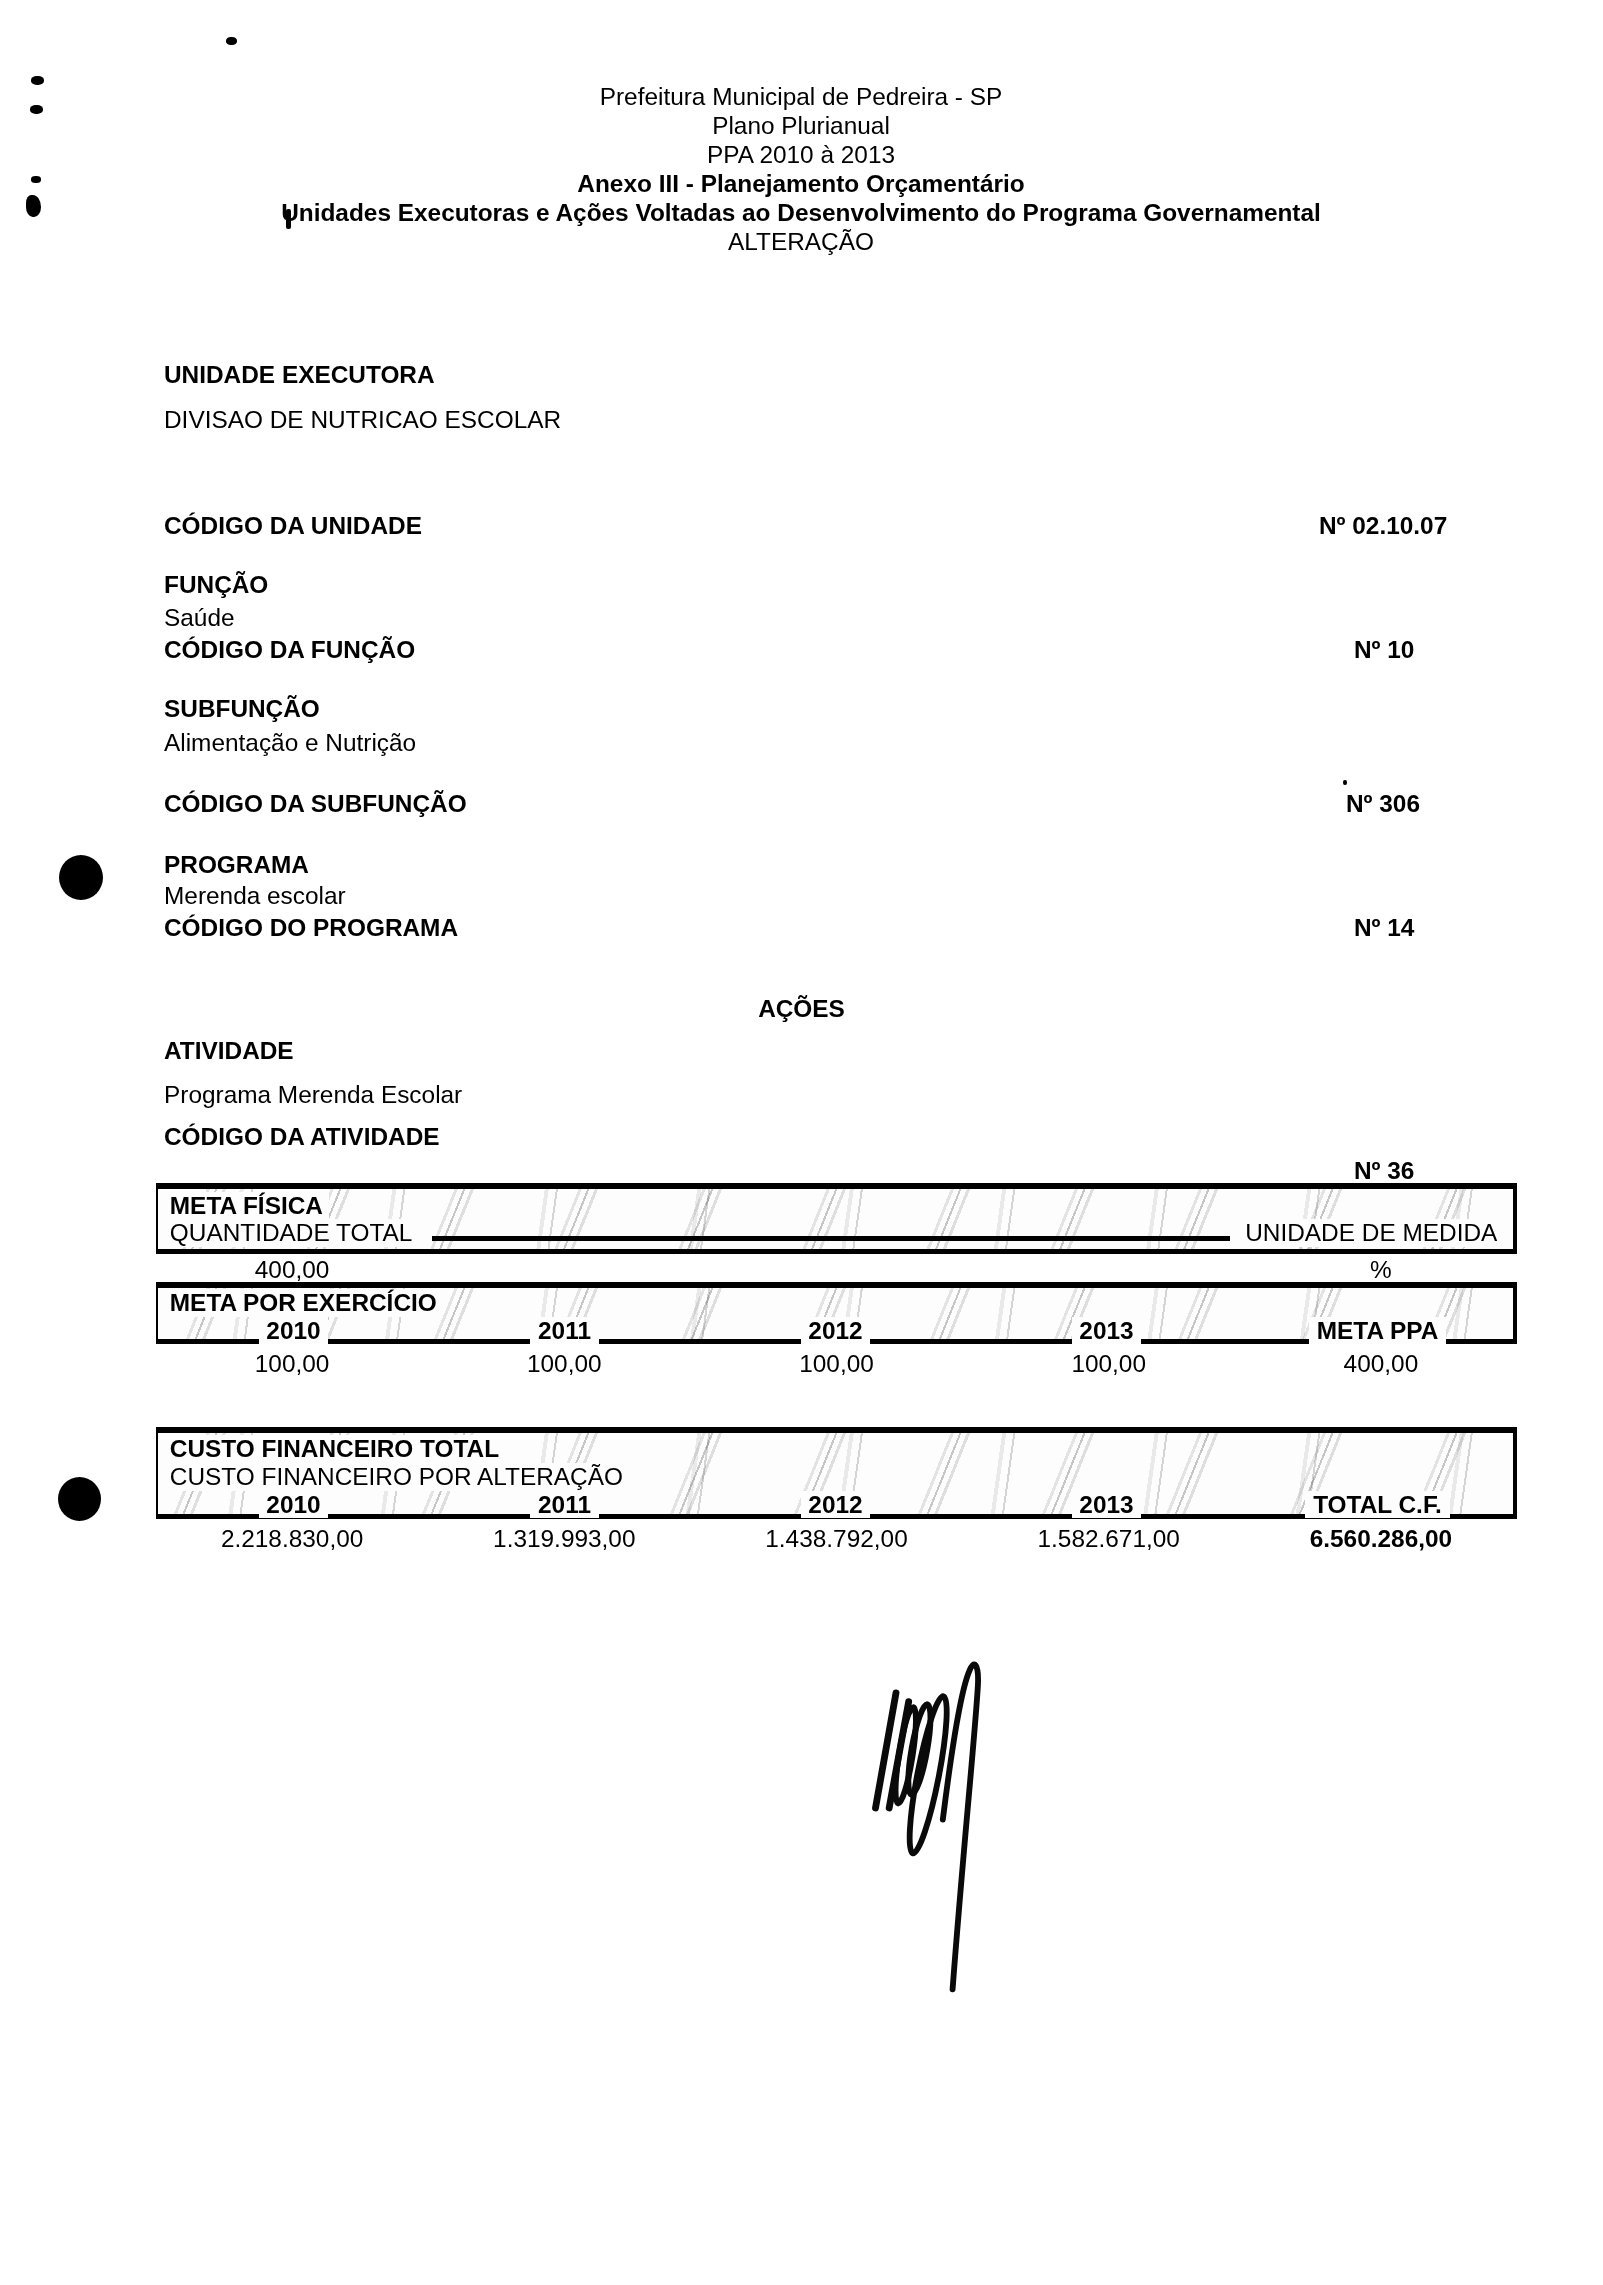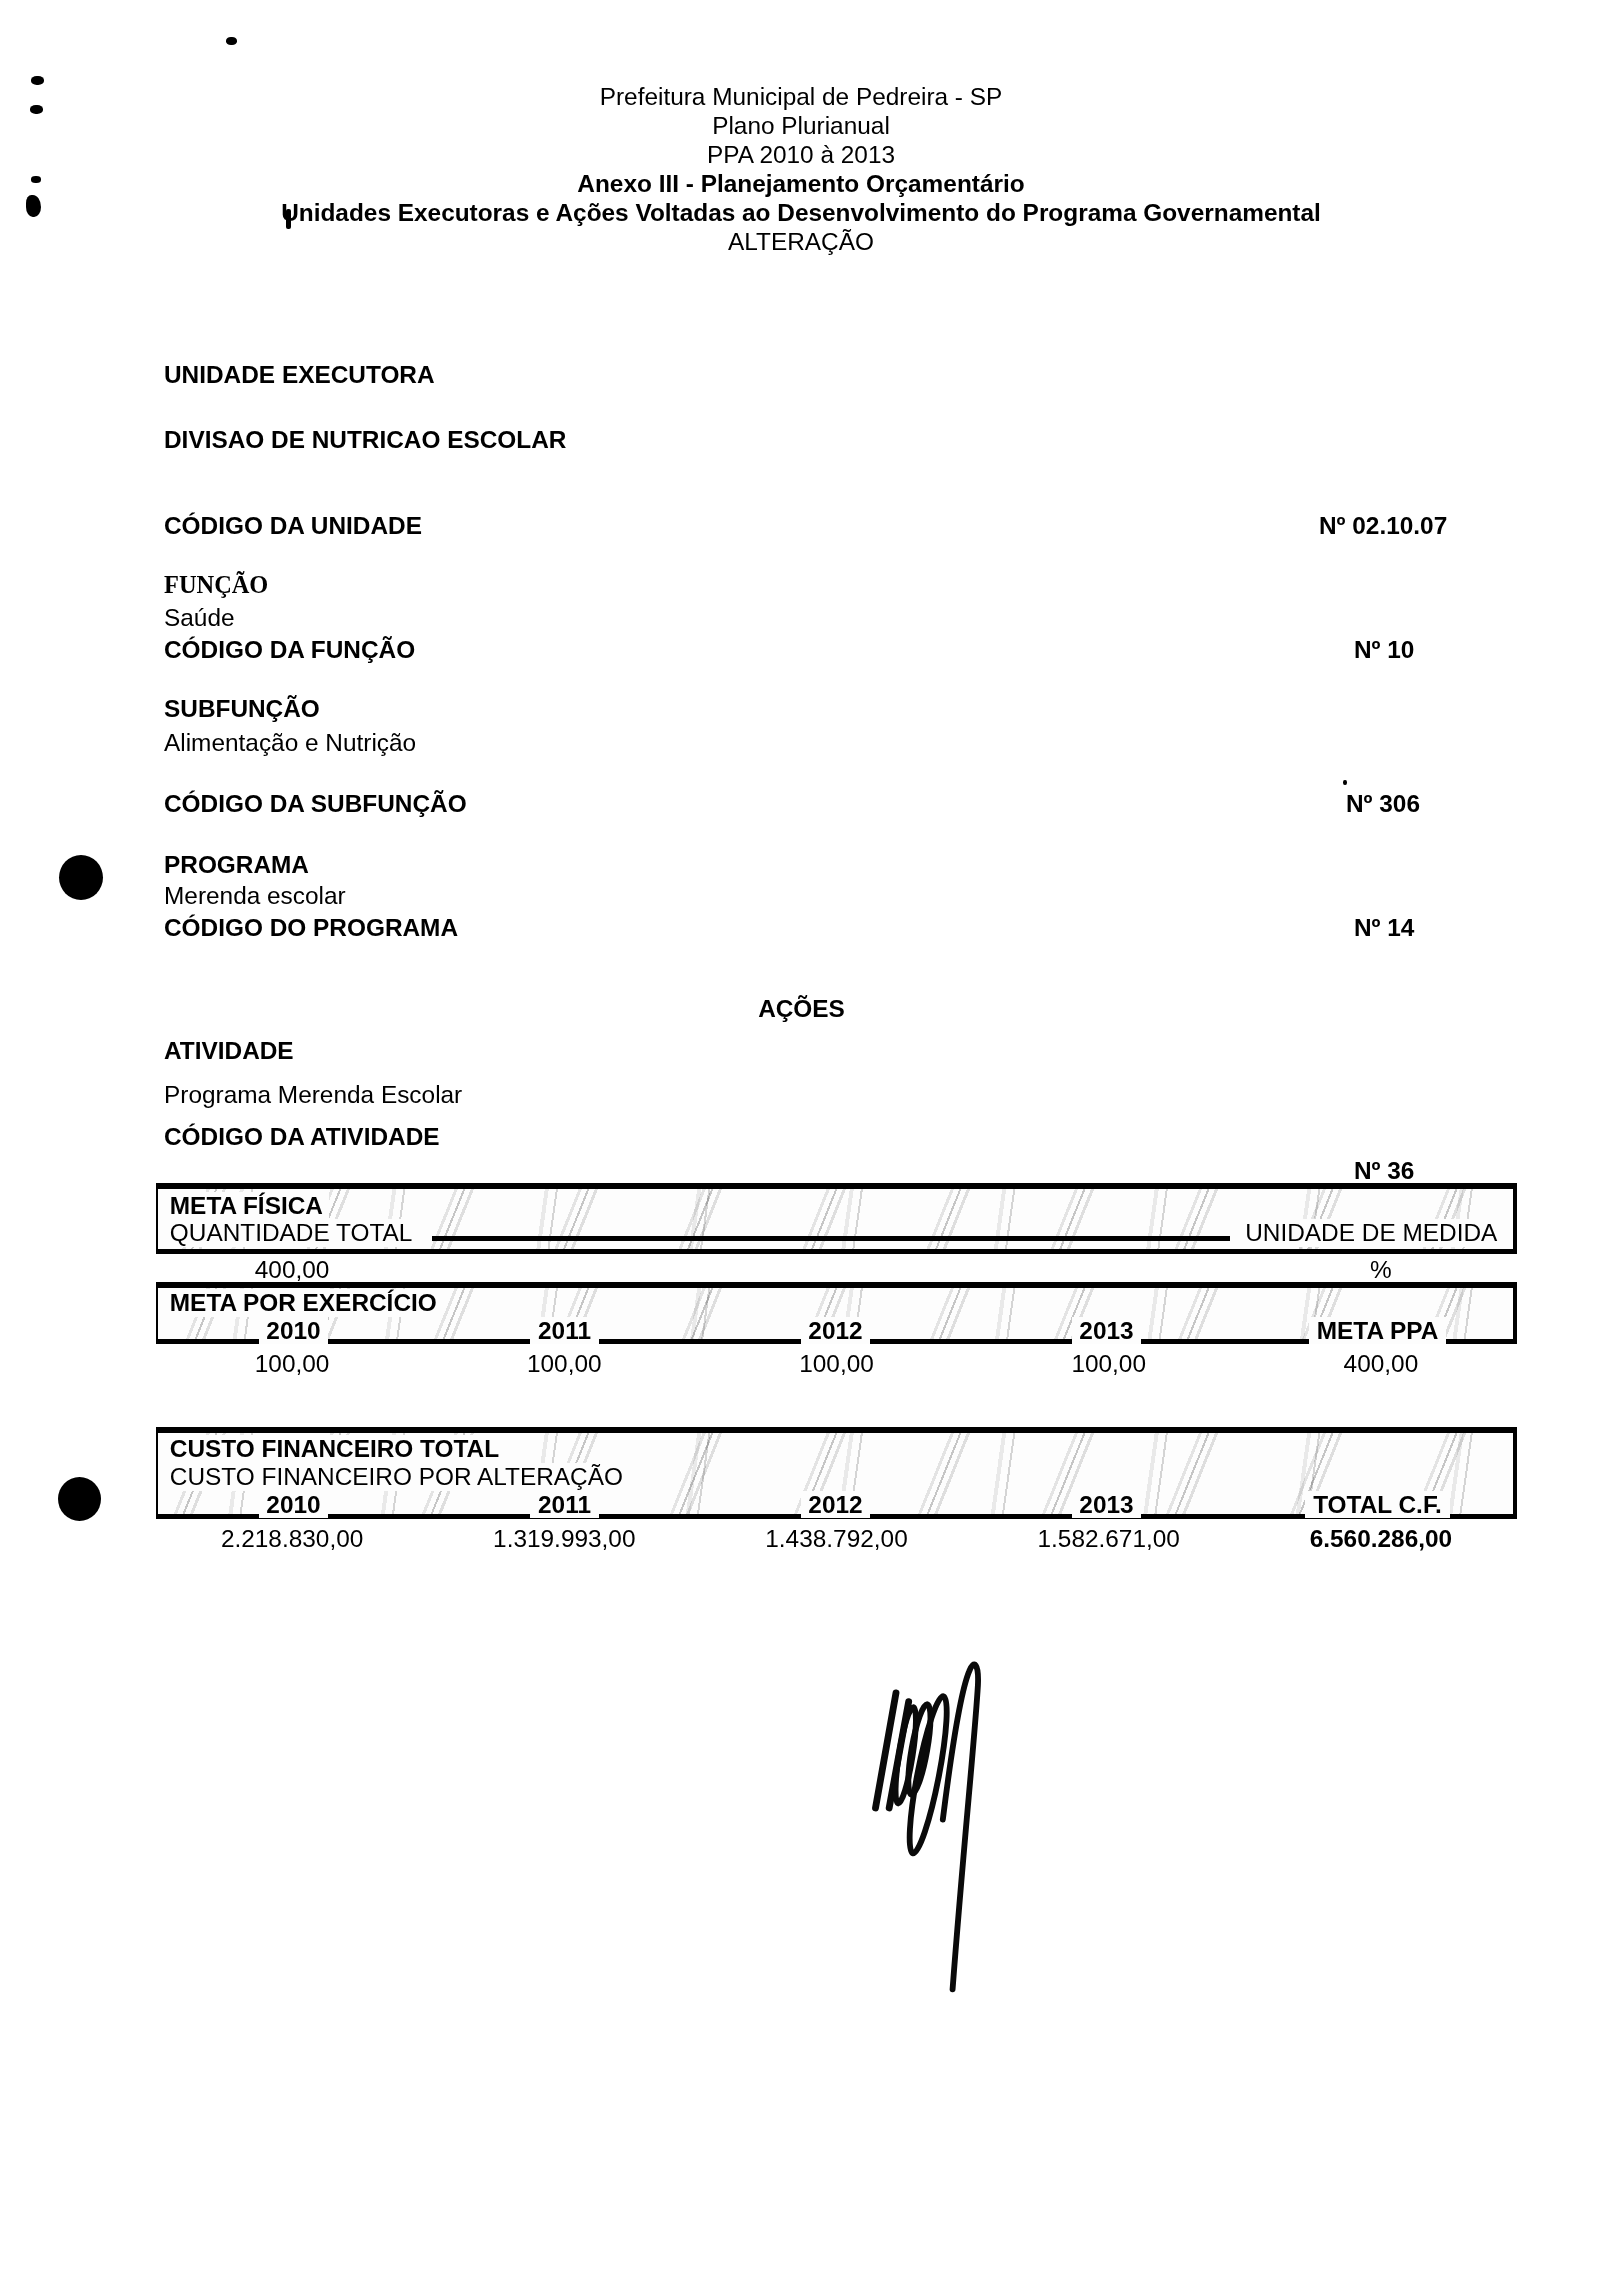--- a/index.html
+++ b/index.html
@@ -76,26 +76,26 @@
   <div class="hdr">
     <div>Prefeitura Municipal de Pedreira - SP</div>
     <div>Plano Plurianual</div>
     <div>PPA 2010 à 2013</div>
     <div class="b">Anexo III - Planejamento Orçamentário</div>
     <div class="b">Unidades Executoras e Ações Voltadas ao Desenvolvimento do Programa Governamental</div>
     <div>ALTERAÇÃO</div>
   </div>
 
   <div class="lbl" style="top:361px;">UNIDADE EXECUTORA</div>
-  <div class="val" style="top:426px;font-weight:bold;">DIVISAO DE NUTRICAO ESCOLAR</div>
+  <div class="val" style="top:406px;">DIVISAO DE NUTRICAO ESCOLAR</div>
 
   <div class="lbl" style="top:512px;">CÓDIGO DA UNIDADE</div>
   <div class="code" style="top:512px;left:1319px;">Nº 02.10.07</div>
 
-  <div class="lbl" style="top:571px;font-family:Liberation Serif, serif;">FUNÇÃO</div>
+  <div class="lbl" style="top:571px;">FUNÇÃO</div>
   <div class="val" style="top:604px;">Saúde</div>
   <div class="lbl" style="top:636px;">CÓDIGO DA FUNÇÃO</div>
   <div class="code" style="top:636px;left:1354px;">Nº 10</div>
 
   <div class="lbl" style="top:695px;">SUBFUNÇÃO</div>
   <div class="val" style="top:729px;">Alimentação e Nutrição</div>
   <div class="lbl" style="top:790px;">CÓDIGO DA SUBFUNÇÃO</div>
   <div class="code" style="top:790px;left:1346px;">Nº 306</div>
 
   <div class="lbl" style="top:851px;">PROGRAMA</div>

